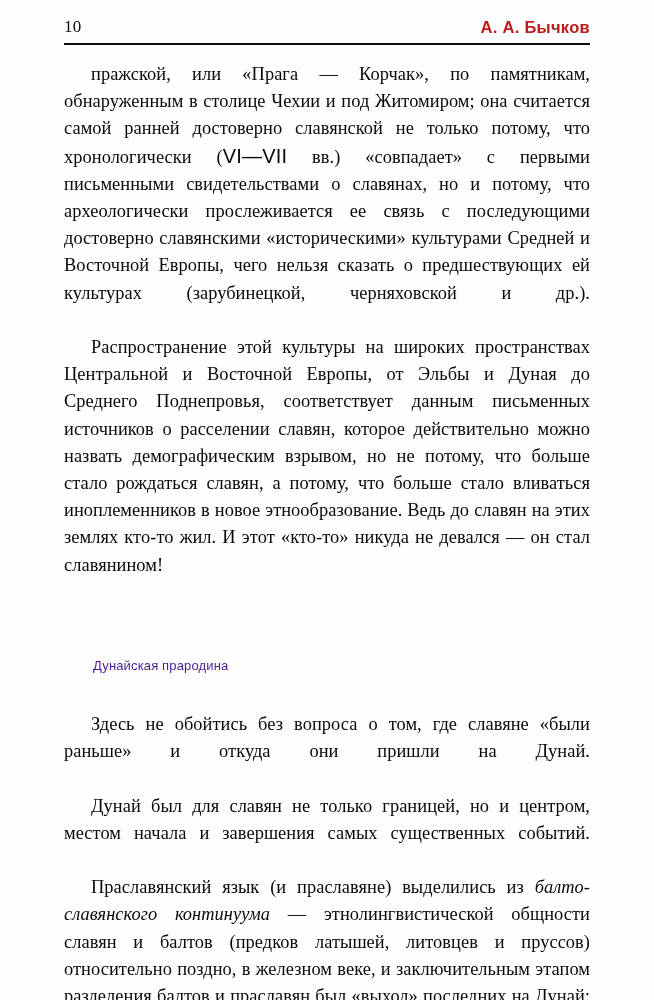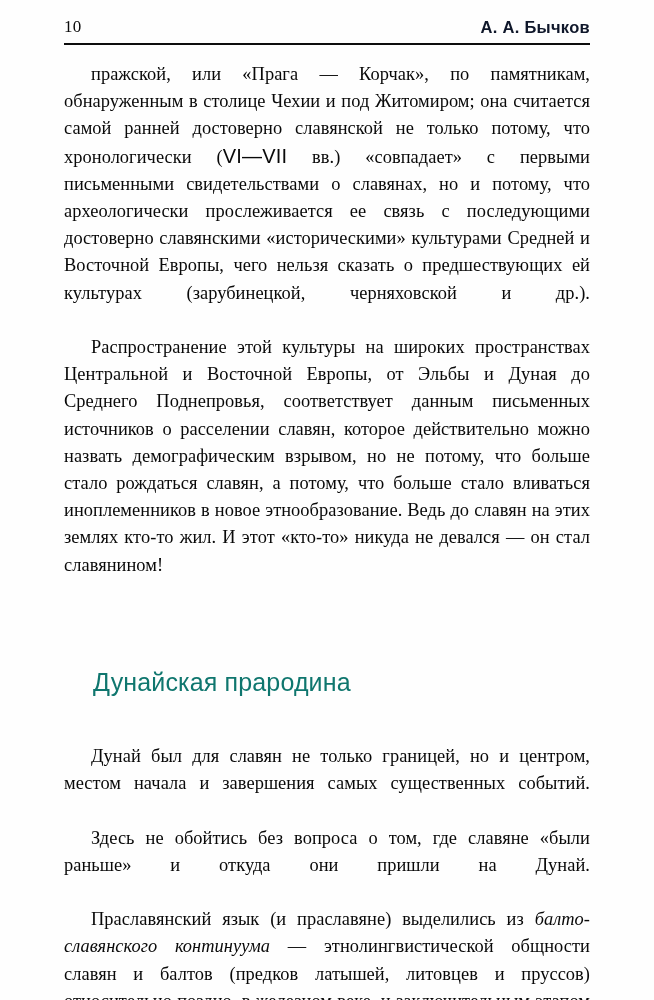--- a/index.html
+++ b/index.html
@@ -39,21 +39,21 @@
     line-height: 22px;
     letter-spacing: 0.2px;
     color: #0c0c0c;
   }
   .author {
     font-family: "Liberation Sans", "DejaVu Sans", sans-serif;
     font-size: 16.5px;
     line-height: 22px;
     font-weight: 600;
     letter-spacing: 0.3px;
-    color: #0f172a;
+    color: #b91c1c;
   }
   .head-rule {
     position: absolute;
     left: 64px;
     right: 64px;
     top: 43px;
     height: 2px;
     background: #0d0d0d;
   }
 
@@ -89,28 +89,28 @@
     font-style: italic;
   }
   .roman {
     font-family: "Liberation Sans", "DejaVu Sans", sans-serif;
     font-size: 20px;
     letter-spacing: 0.2px;
   }
 
   
   h2.section-title {
-    margin: 16px;
+    margin: 0;
     padding: 0;
     font-family: "Liberation Sans", "DejaVu Sans", sans-serif;
-    font-size: 25px;
+    font-size: 13px;
     line-height: 26px;
     font-weight: 400;
     letter-spacing: 0.15px;
-    color: #0f766e;
+    color: #4c1d95;
     text-indent: 0;
     margin-left: 29px;
   }
 
   .gap-before-title { height: 47px; }
   .gap-after-title  { height: 32px; }
 </style>
 </head>
 <body>
 
@@ -127,20 +127,20 @@
     <p class="body-par"><span>пражской, или «Прага — Корчак», по памятникам, обнаруженным в столице Чехии и под Житомиром; она считается самой ранней достоверно славянской не только потому, что хронологически (</span><span class="roman">VI—VII</span><span> вв.) «совпадает» с первыми письменными свидетельствами о славянах, но и потому, что археологически прослеживается ее связь с последующими достоверно славянскими «историческими» культурами Средней и Восточной Европы, чего нельзя сказать о предшествующих ей культурах (зарубинецкой, черняховской и др.).</span></p>
 
     <p class="body-par"><span>Распространение этой культуры на широких пространствах Центральной и Восточной Европы, от Эльбы и Дуная до Среднего Поднепровья, соответствует данным письменных источников о расселении славян, которое действительно можно назвать демографическим взрывом, но не потому, что больше стало рождаться славян, а потому, что больше стало вливаться иноплеменников в новое этнообразование. Ведь до славян на этих землях кто-то жил. И этот «кто-то» никуда не девался — он стал славянином!</span></p>
 
     <div class="gap-before-title"></div>
 
     <h2 class="section-title">Дунайская прародина</h2>
 
     <div class="gap-after-title"></div>
 
+    <p class="body-par"><span>Здесь не обойтись без вопроса о том, где славяне «были раньше» и откуда они пришли на Дунай.</span></p>
+
     <p class="body-par"><span>Дунай был для славян не только границей, но и центром, местом начала и завершения самых существенных событий.</span></p>
-
-    <p class="body-par"><span>Здесь не обойтись без вопроса о том, где славяне «были раньше» и откуда они пришли на Дунай.</span></p>
 
     <p class="body-par"><span>Праславянский язык (и праславяне) выделились из </span><i class="ital">балто-славянского континуума</i><span> — этнолингвистической общности славян и балтов (предков латышей, литовцев и пруссов) относительно поздно, в железном веке, и заключительным этапом разделения балтов и праславян был «выход» последних на Дунай: эту концепцию сформулировал еще А.А. Шахматов, ее же разрабатывали В.В. Иванов, В.Н. Топоров и др.</span></p>
 
   </div>
 </div>
 
 </body></html>

